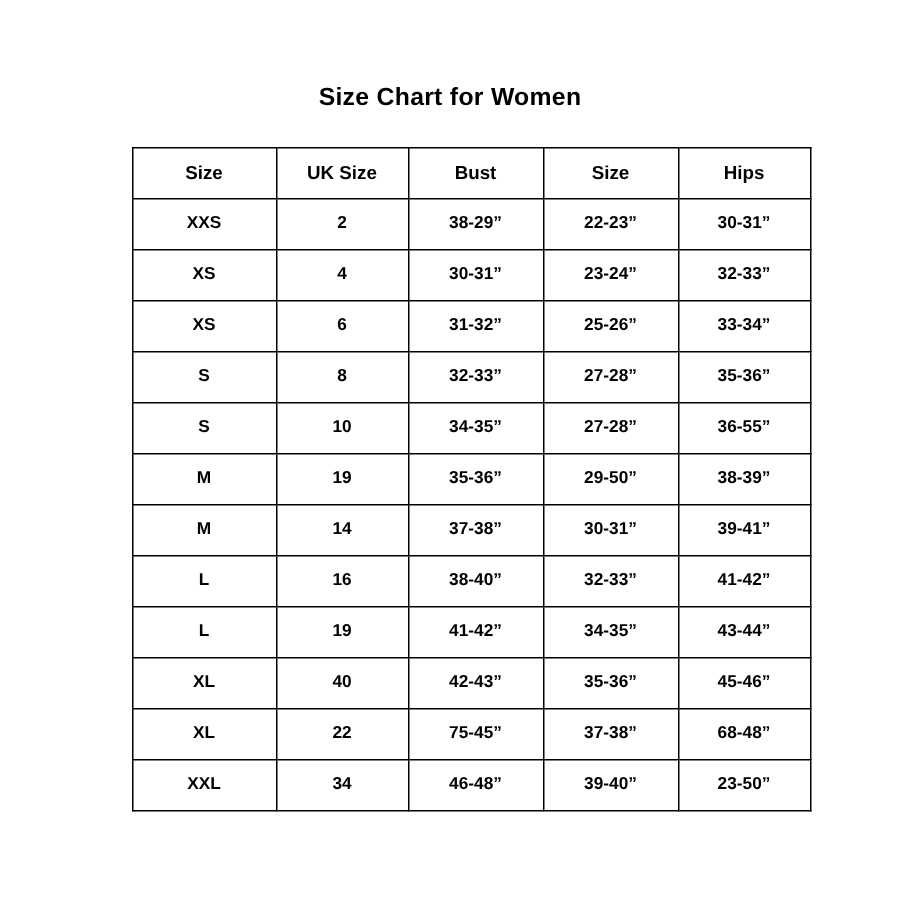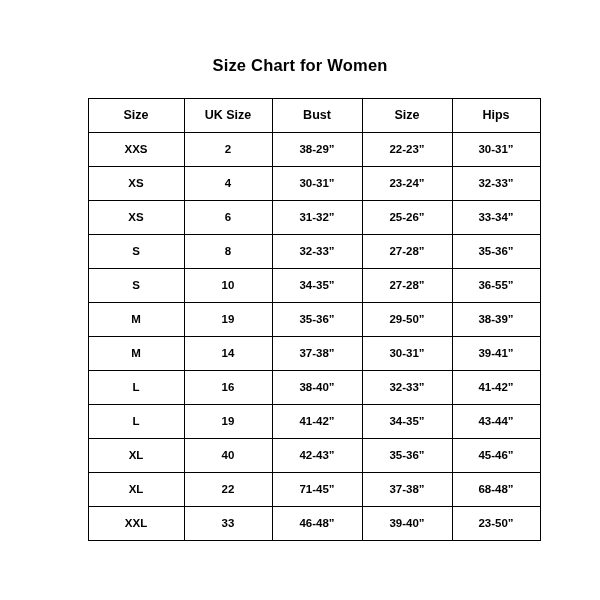--- a/index.html
+++ b/index.html
@@ -152,27 +152,27 @@
         <tr>
           <td>XL</td>
           <td>40</td>
           <td>42-43”</td>
           <td>35-36”</td>
           <td>45-46”</td>
         </tr>
         <tr>
           <td>XL</td>
           <td>22</td>
-          <td>71-45”</td>
+          <td>75-45”</td>
           <td>37-38”</td>
           <td>68-48”</td>
         </tr>
         <tr>
           <td>XXL</td>
-          <td>33</td>
+          <td>34</td>
           <td>46-48”</td>
           <td>39-40”</td>
           <td>23-50”</td>
         </tr>
       </tbody>
     </table>
   </div>
 
 </div>
 

